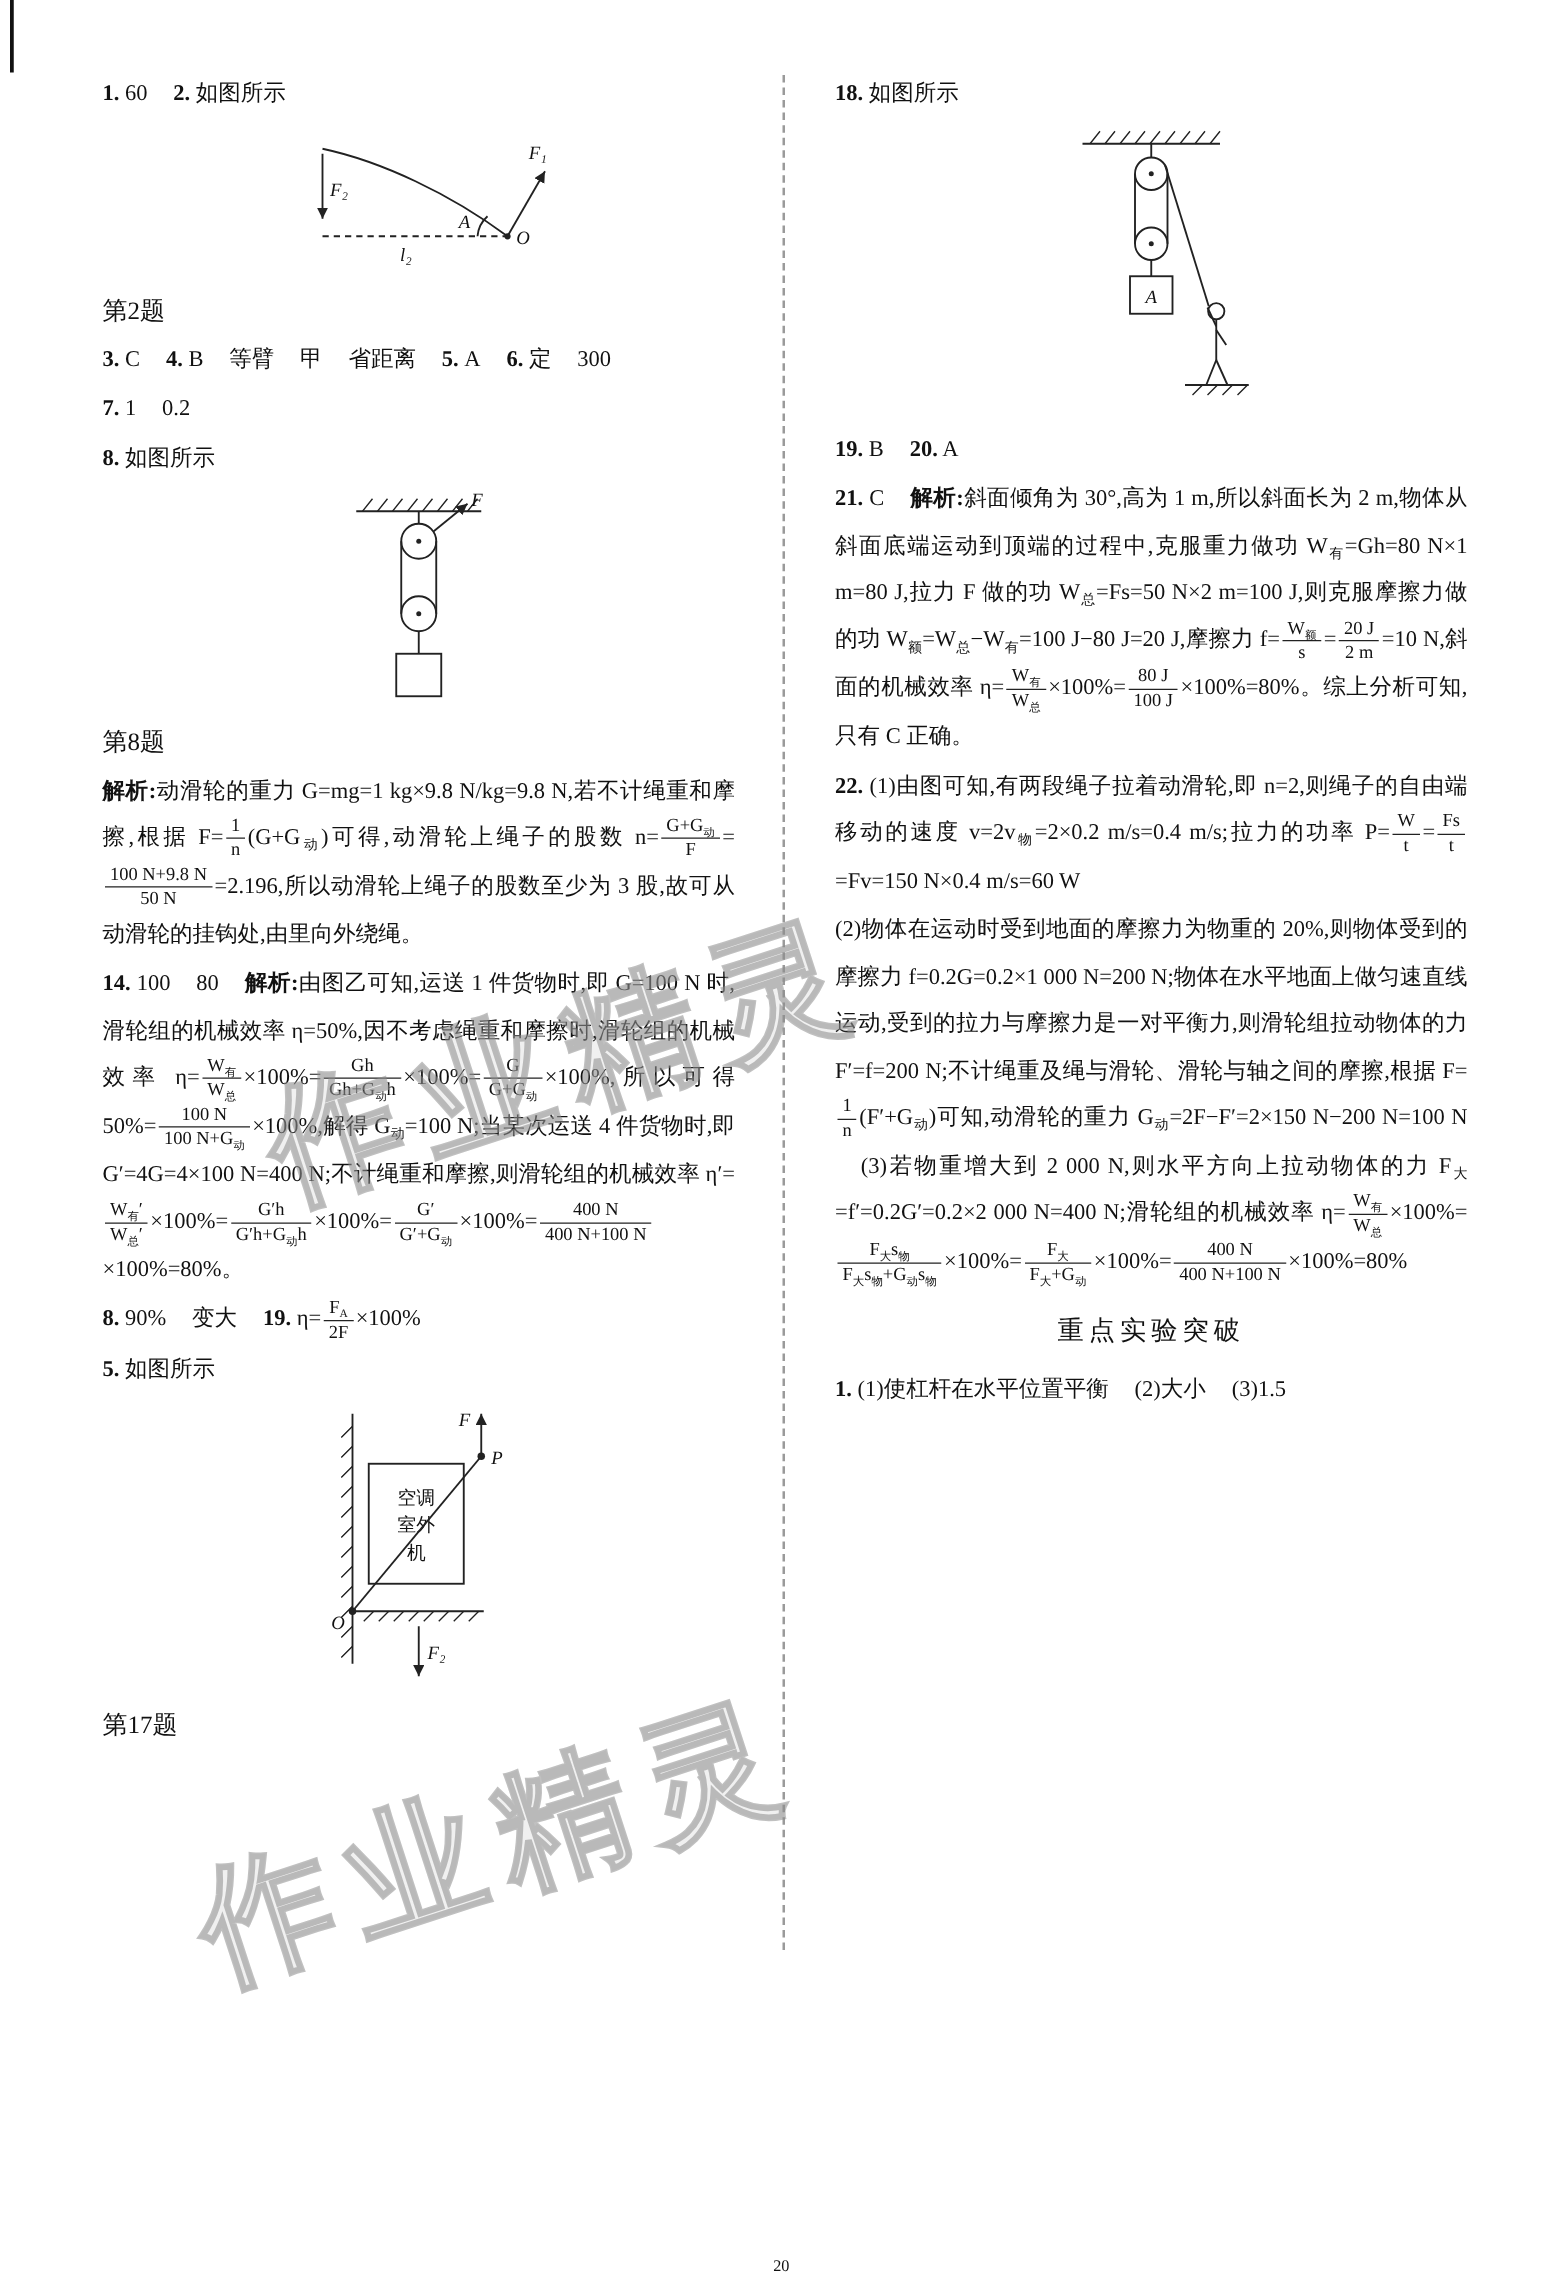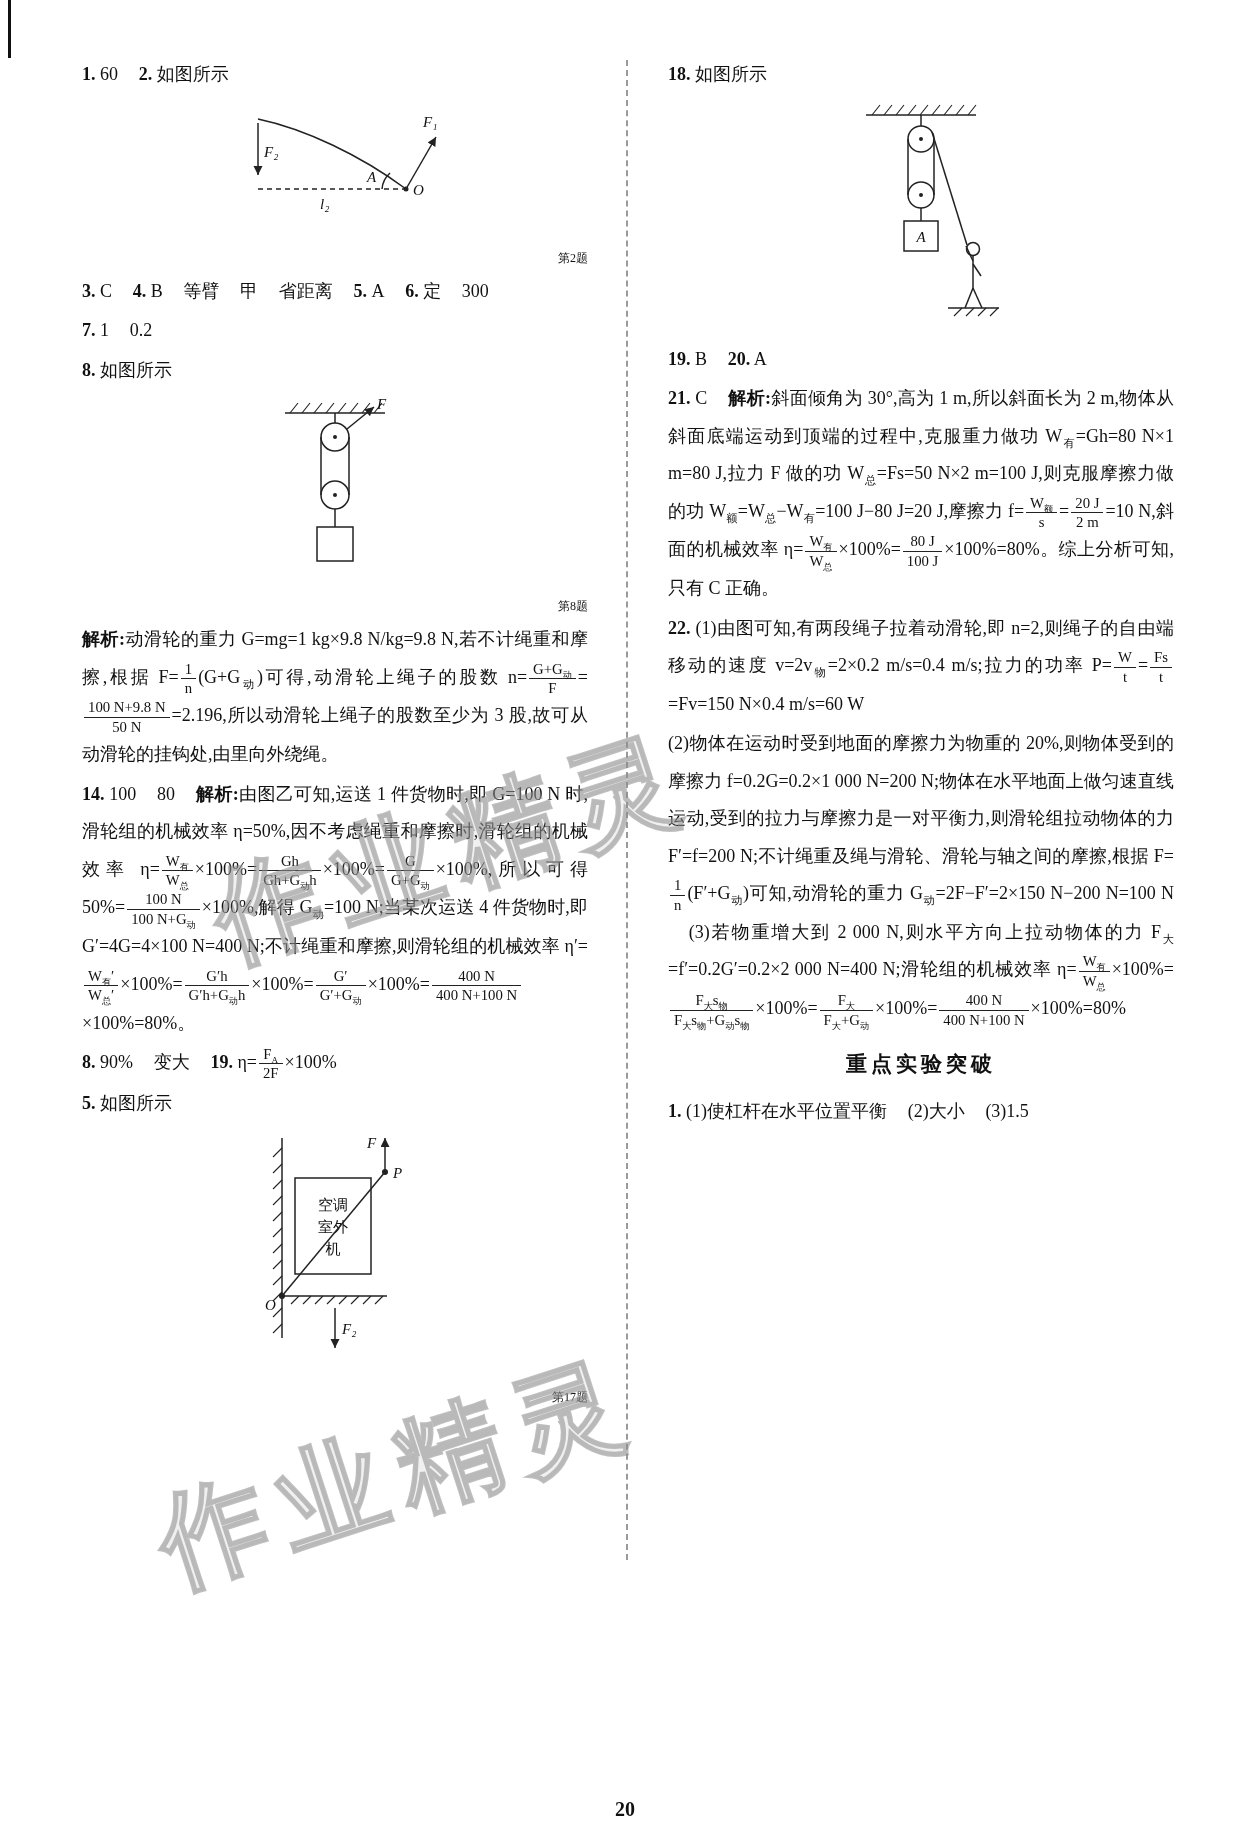--- a/index.html
+++ b/index.html
@@ -11,31 +11,31 @@
   .col-left{left:82px;}
   .col-right{left:668px;}
   .col p{margin:0 0 2px 0;}
   b{font-weight:bold;}
   sub{font-size:0.62em;line-height:0;}
   .gap{display:inline-block;width:1.15em;}
   .frac{display:inline-block;vertical-align:middle;text-align:center;font-size:0.82em;line-height:1.25;margin:0 2px;}
   .frac .num{display:block;border-bottom:1.4px solid #222;padding:0 4px;}
   .frac .den{display:block;padding:0 4px;}
   .figure{text-align:center;margin:4px 0 6px 0;}
-  .figcaption{font-size:12px;line-height:1.4;text-align:right;margin-top:17px;}
+  .figcaption{font-size:20px;line-height:1.4;text-align:left;margin-top:2px;}
   .fig line,.fig path,.fig circle,.fig rect{stroke:#222;stroke-width:1.5;fill:none;}
   .fig .hatch{stroke-width:1.1;}
   .fig circle.dot{fill:#222;stroke:none;}
   .fig rect.blk{fill:#fff;}
   .fig marker path{fill:#222;stroke:none;}
   .fig text{stroke:none;fill:#111;font-size:15px;font-family:"Liberation Serif","DejaVu Serif",serif;}
   .fig text.it{font-style:italic;}
-  .section-header{font-weight:bold;font-size:21px;text-align:center;letter-spacing:4px;margin:14px 0 6px 0;}
+  .section-header{font-weight:normal;font-size:21px;text-align:center;letter-spacing:4px;margin:14px 0 6px 0;}
   .pagenum{position:absolute;left:50%;transform:translateX(-50%);bottom:14px;
-           font-weight:bold;font-size:20px;}
+           font-weight:normal;font-size:13px;}
   .watermark{position:absolute;z-index:4;pointer-events:none;white-space:nowrap;
              font-family:"Liberation Sans","DejaVu Sans",sans-serif;font-weight:bold;
              font-size:108px;letter-spacing:16px;transform:rotate(-18deg);
              color:rgba(150,150,150,0.14);-webkit-text-stroke:2px rgba(140,140,140,0.55);}
   .wm1{left:205px;top:775px;}
   .wm2{left:150px;top:1400px;}
 </style>
 </head>
 <body>
 

